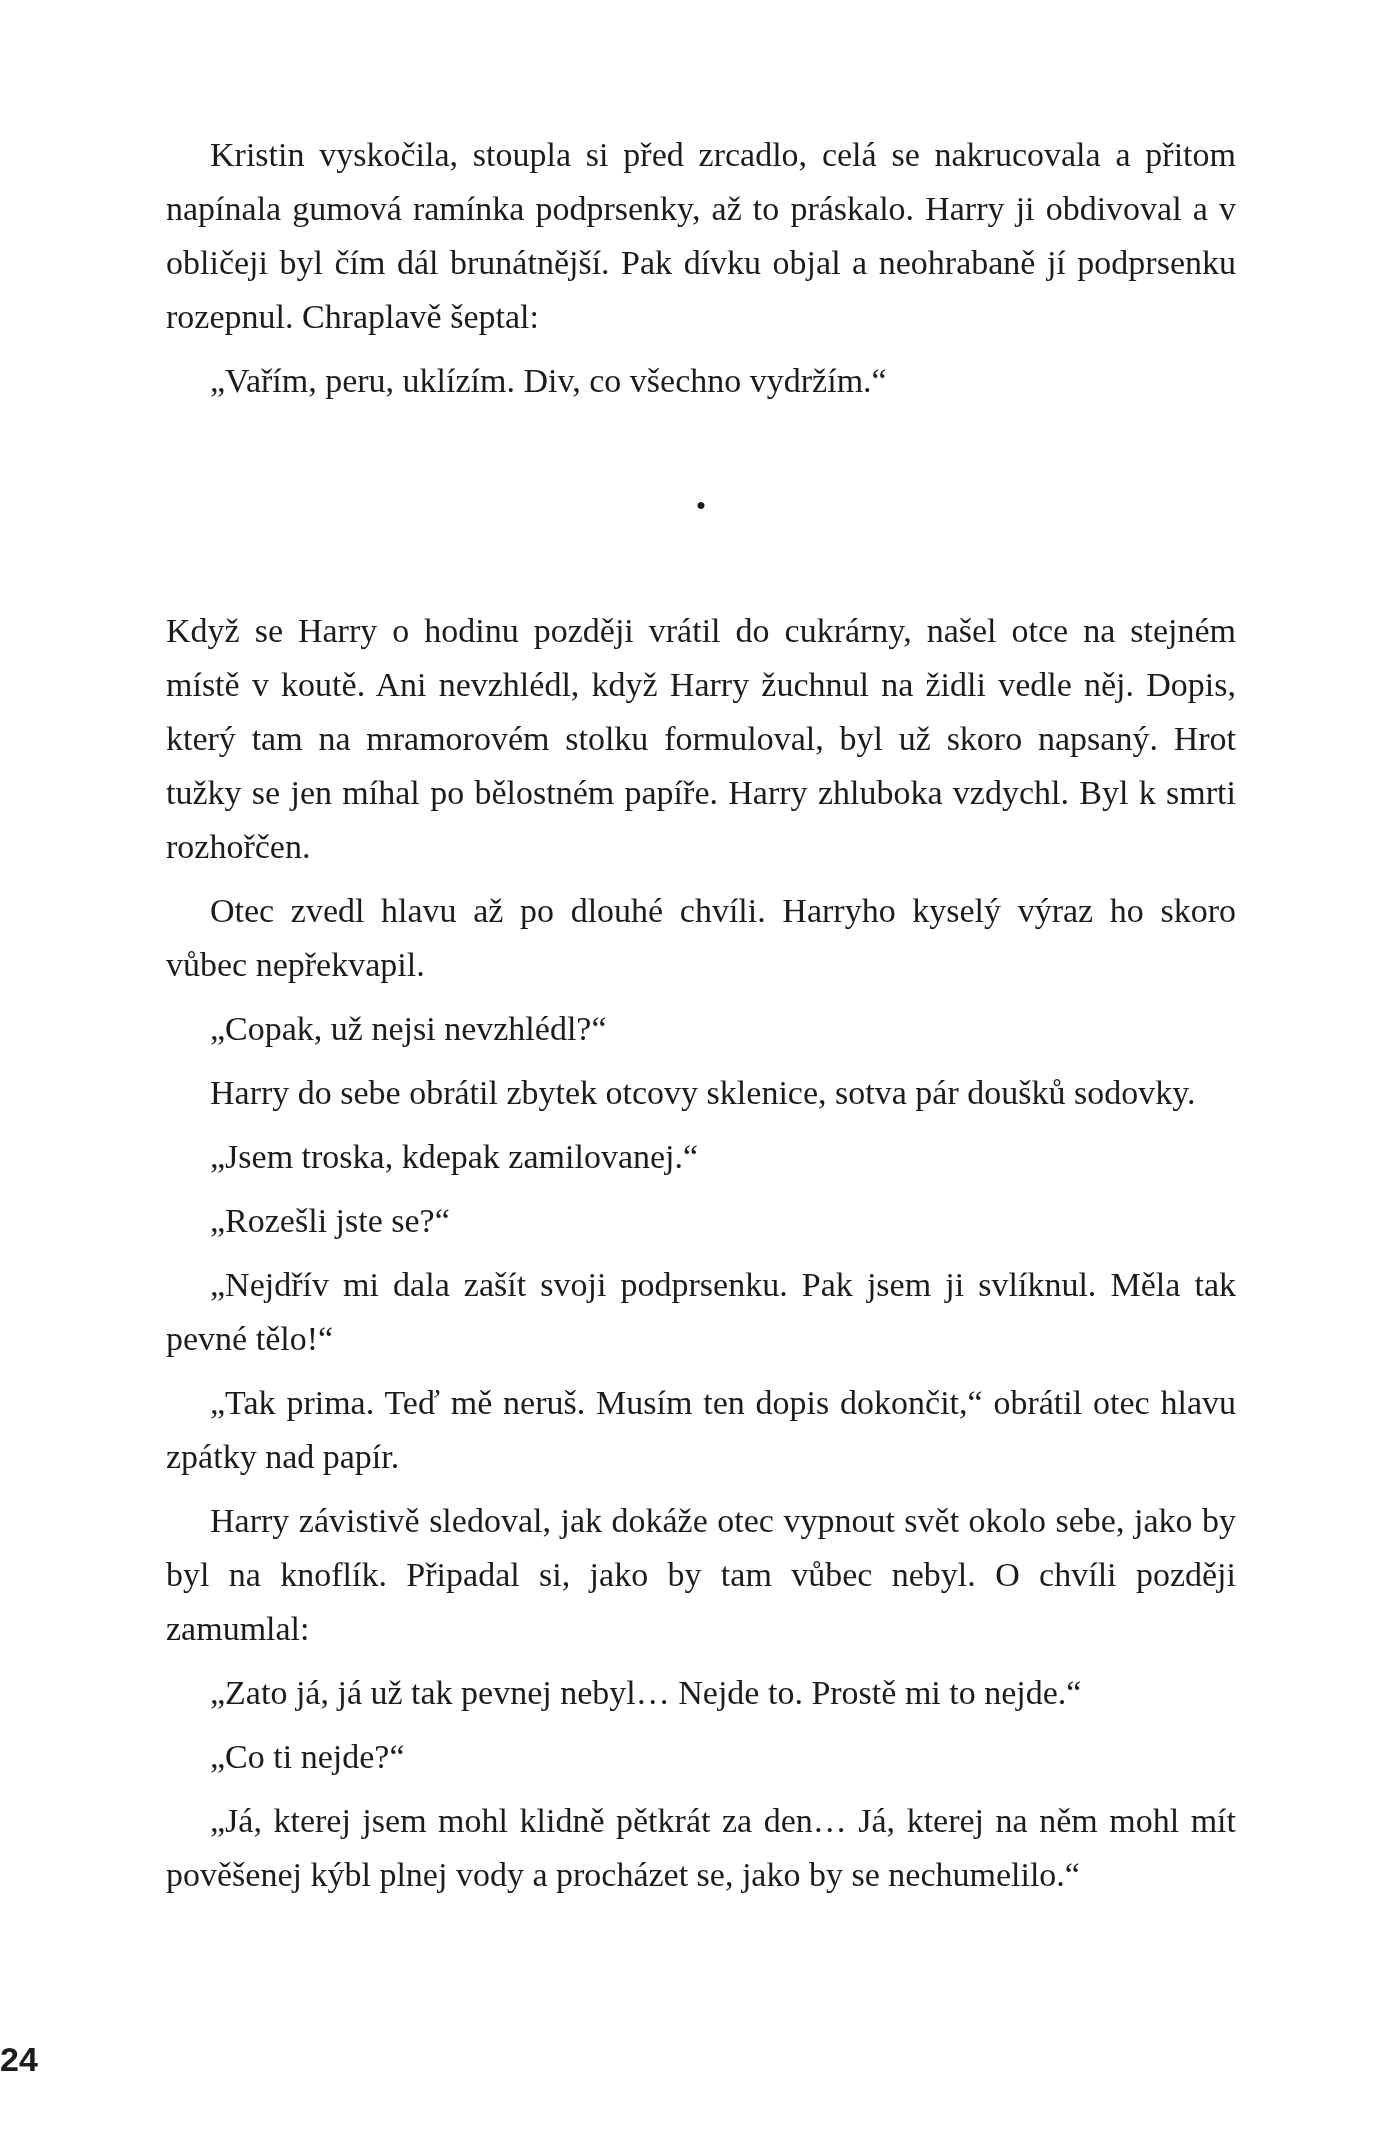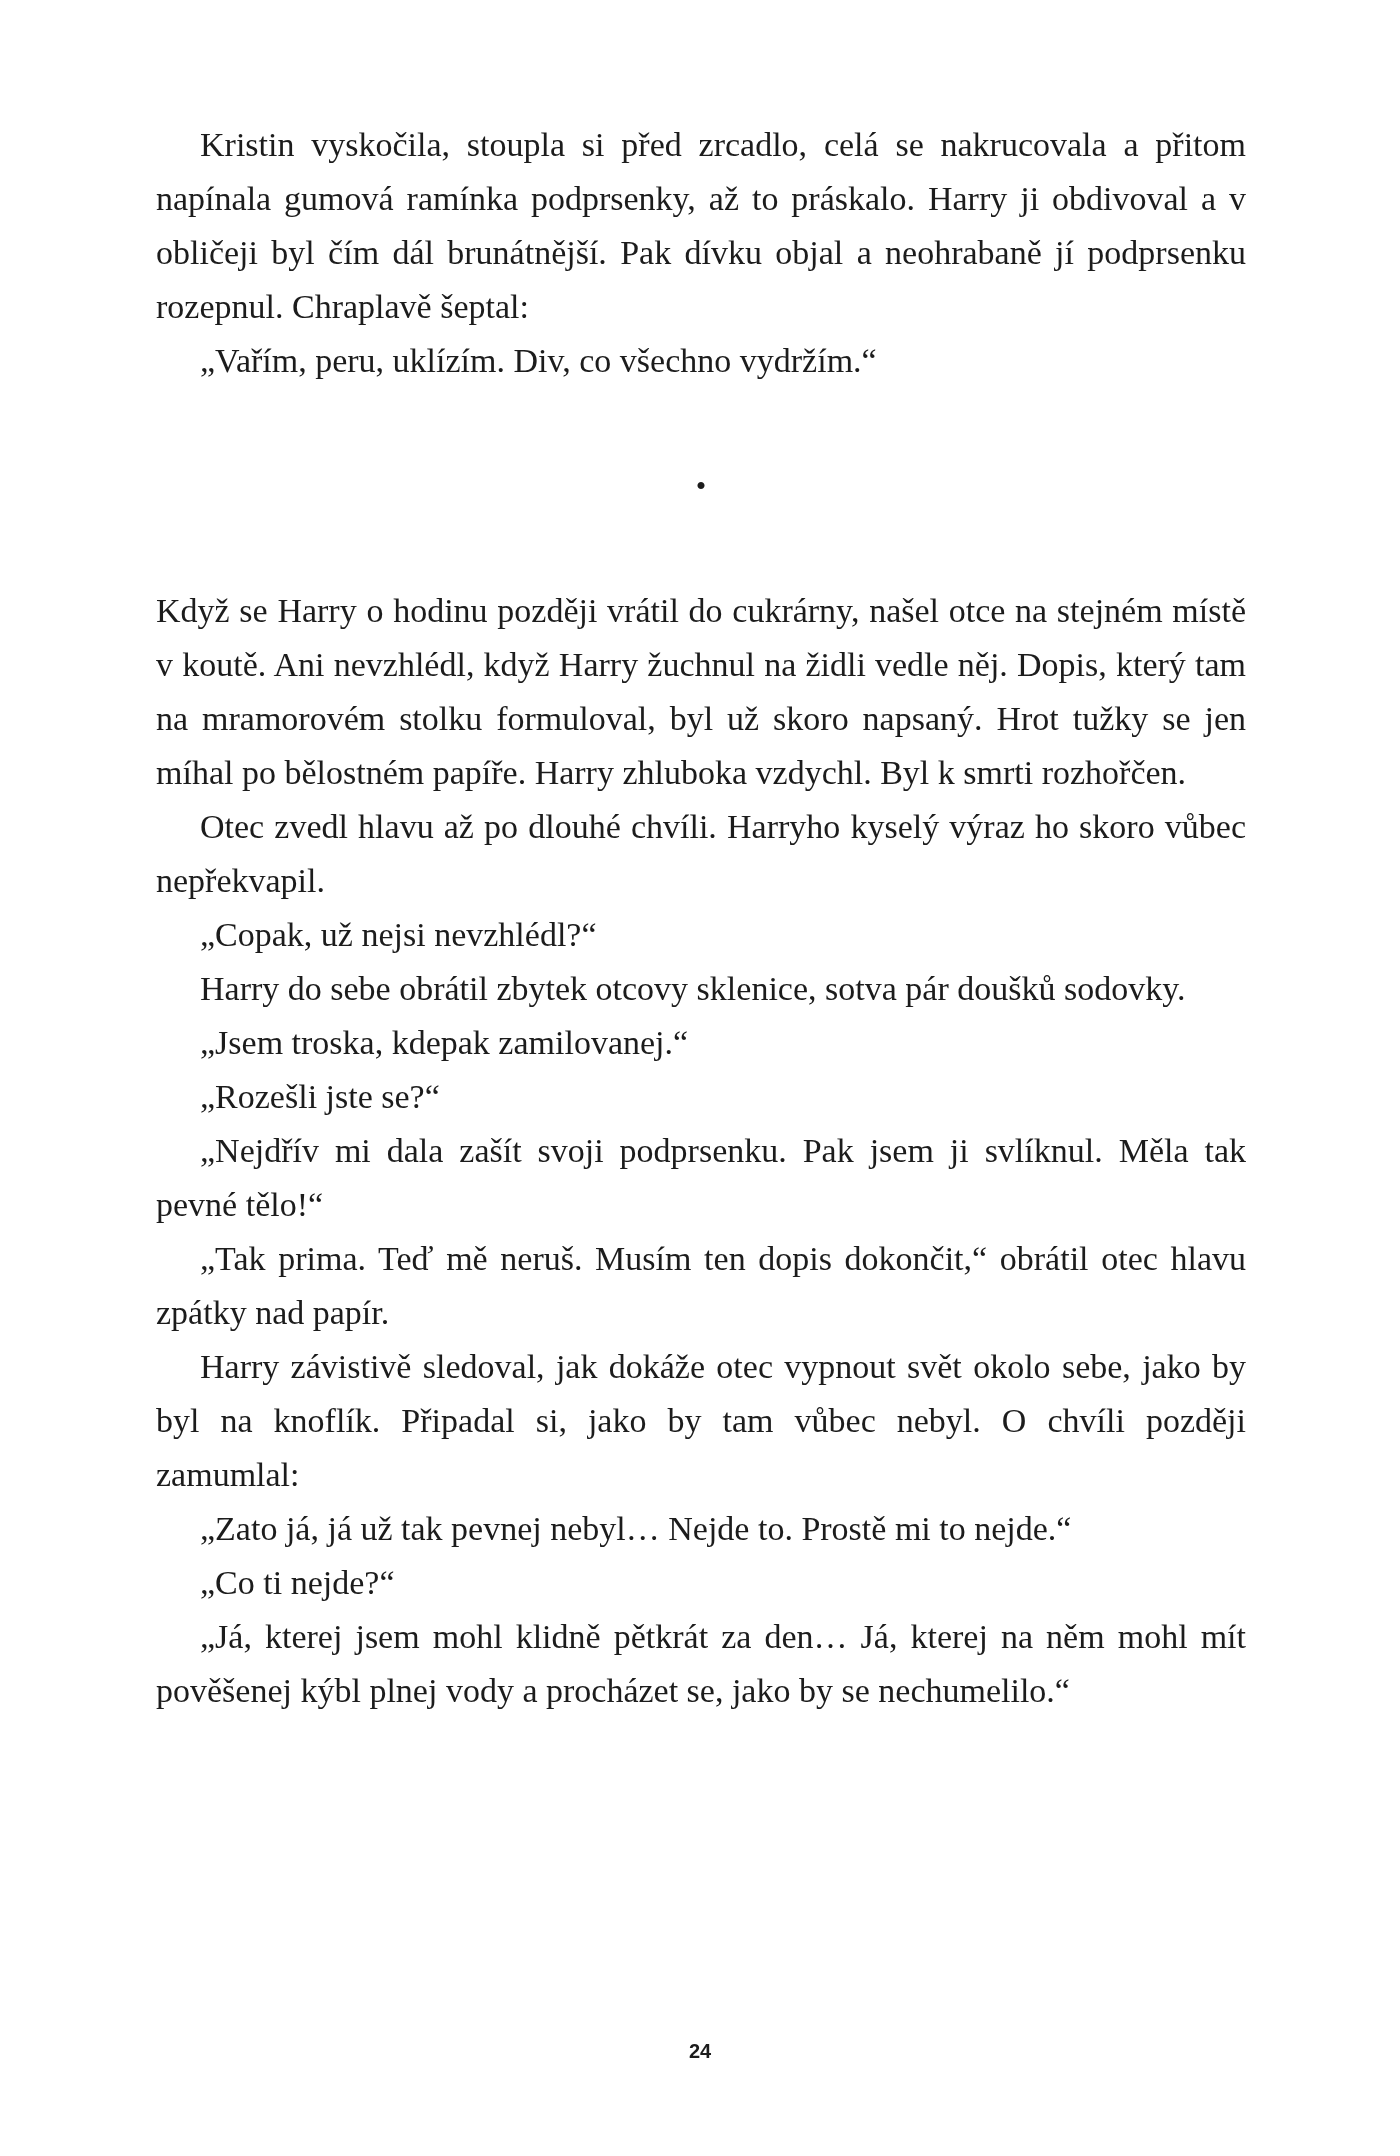--- a/index.html
+++ b/index.html
@@ -22,45 +22,44 @@
     width: 1090px;
     font-family: "Liberation Serif", "DejaVu Serif", serif;
     font-size: 34px;
     line-height: 54px;
     color: #1c1c1c;
     text-align: justify;
     hyphens: auto;
     -webkit-hyphens: auto;
   }
   .para {
-    margin: 0;
+    margin: 10px;
     padding: 0;
   }
   .para.indent {
     text-indent: 44px;
   }
   .para.flush {
     text-indent: 0;
   }
   .para.separator {
     text-align: center;
     text-indent: 0;
     margin: 71px 0 71px 0;
     font-size: 30px;
     letter-spacing: 0;
   }
   .page-number {
     position: absolute;
     top: 2040px;
     left: 0;
     width: 1400px;
-    text-align: center;
     font-family: "Liberation Sans", "DejaVu Sans", sans-serif;
     font-weight: bold;
-    font-size: 20px;
+    font-size: 34px;
     color: #1c1c1c;
   }
 </style>
 </head>
 <body>
 
 <div class="page">
   <div class="text-block">
       <p class="para indent">Kristin vyskočila, stoupla si před zrcadlo, celá se nakrucovala a přitom napínala gumová ramínka podprsenky, až to práskalo. Harry ji obdivoval a v obličeji byl čím dál brunátnější. Pak dívku objal a neohrabaně jí podprsenku rozepnul. Chraplavě šeptal:</p>
       <p class="para indent">„Vařím, peru, uklízím. Div, co všechno vydržím.“</p>

